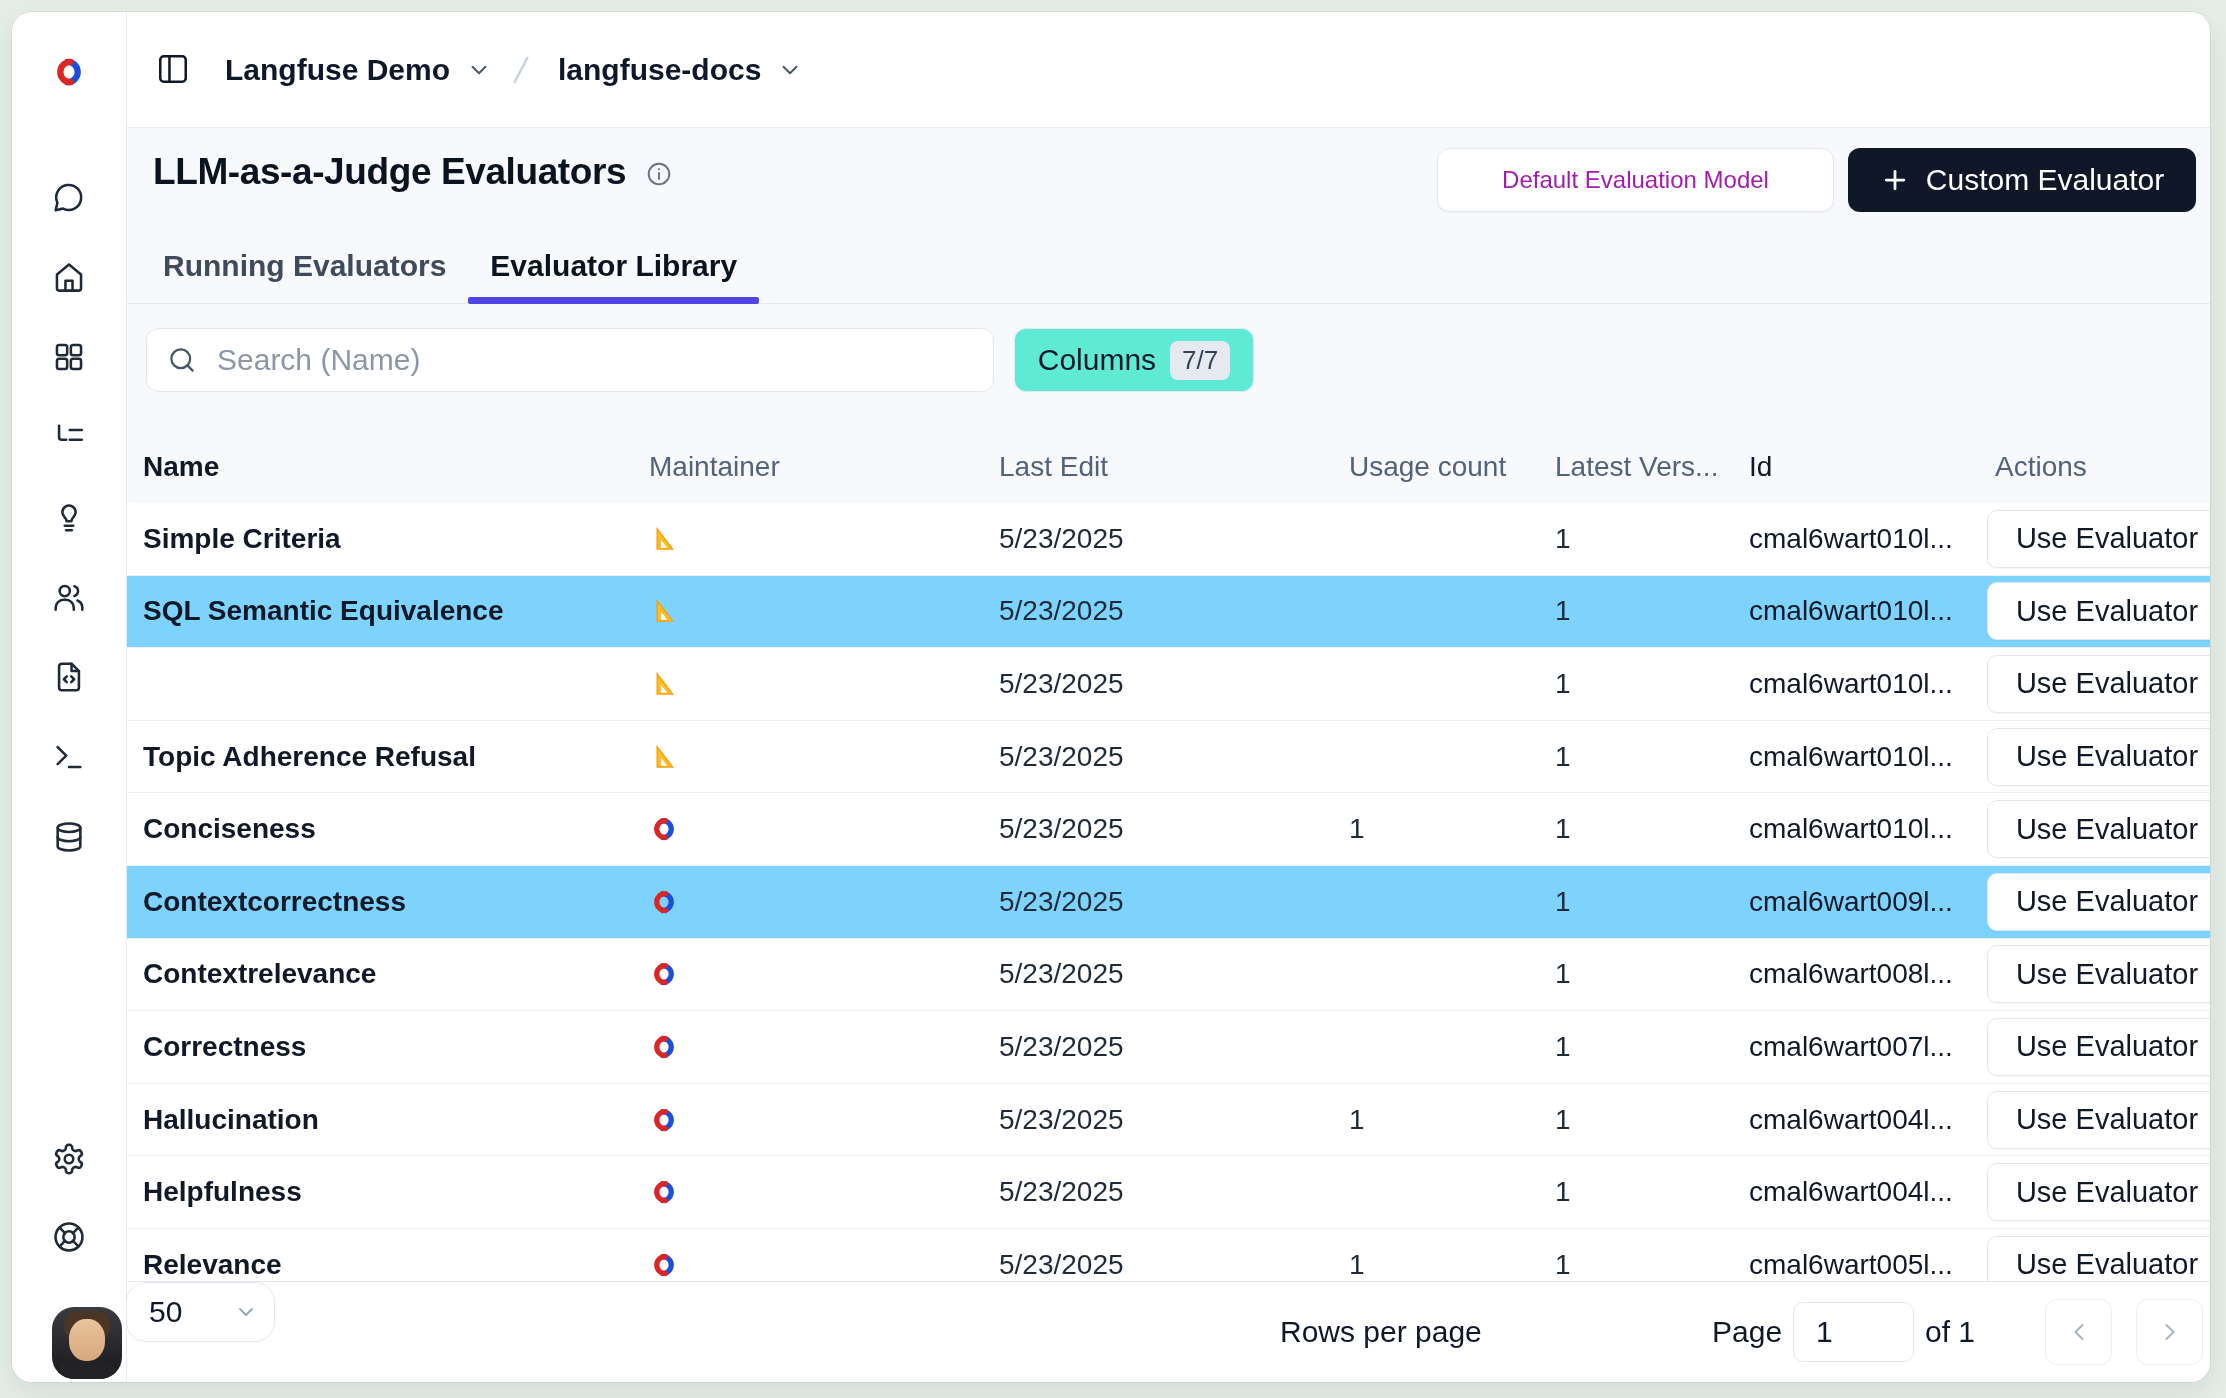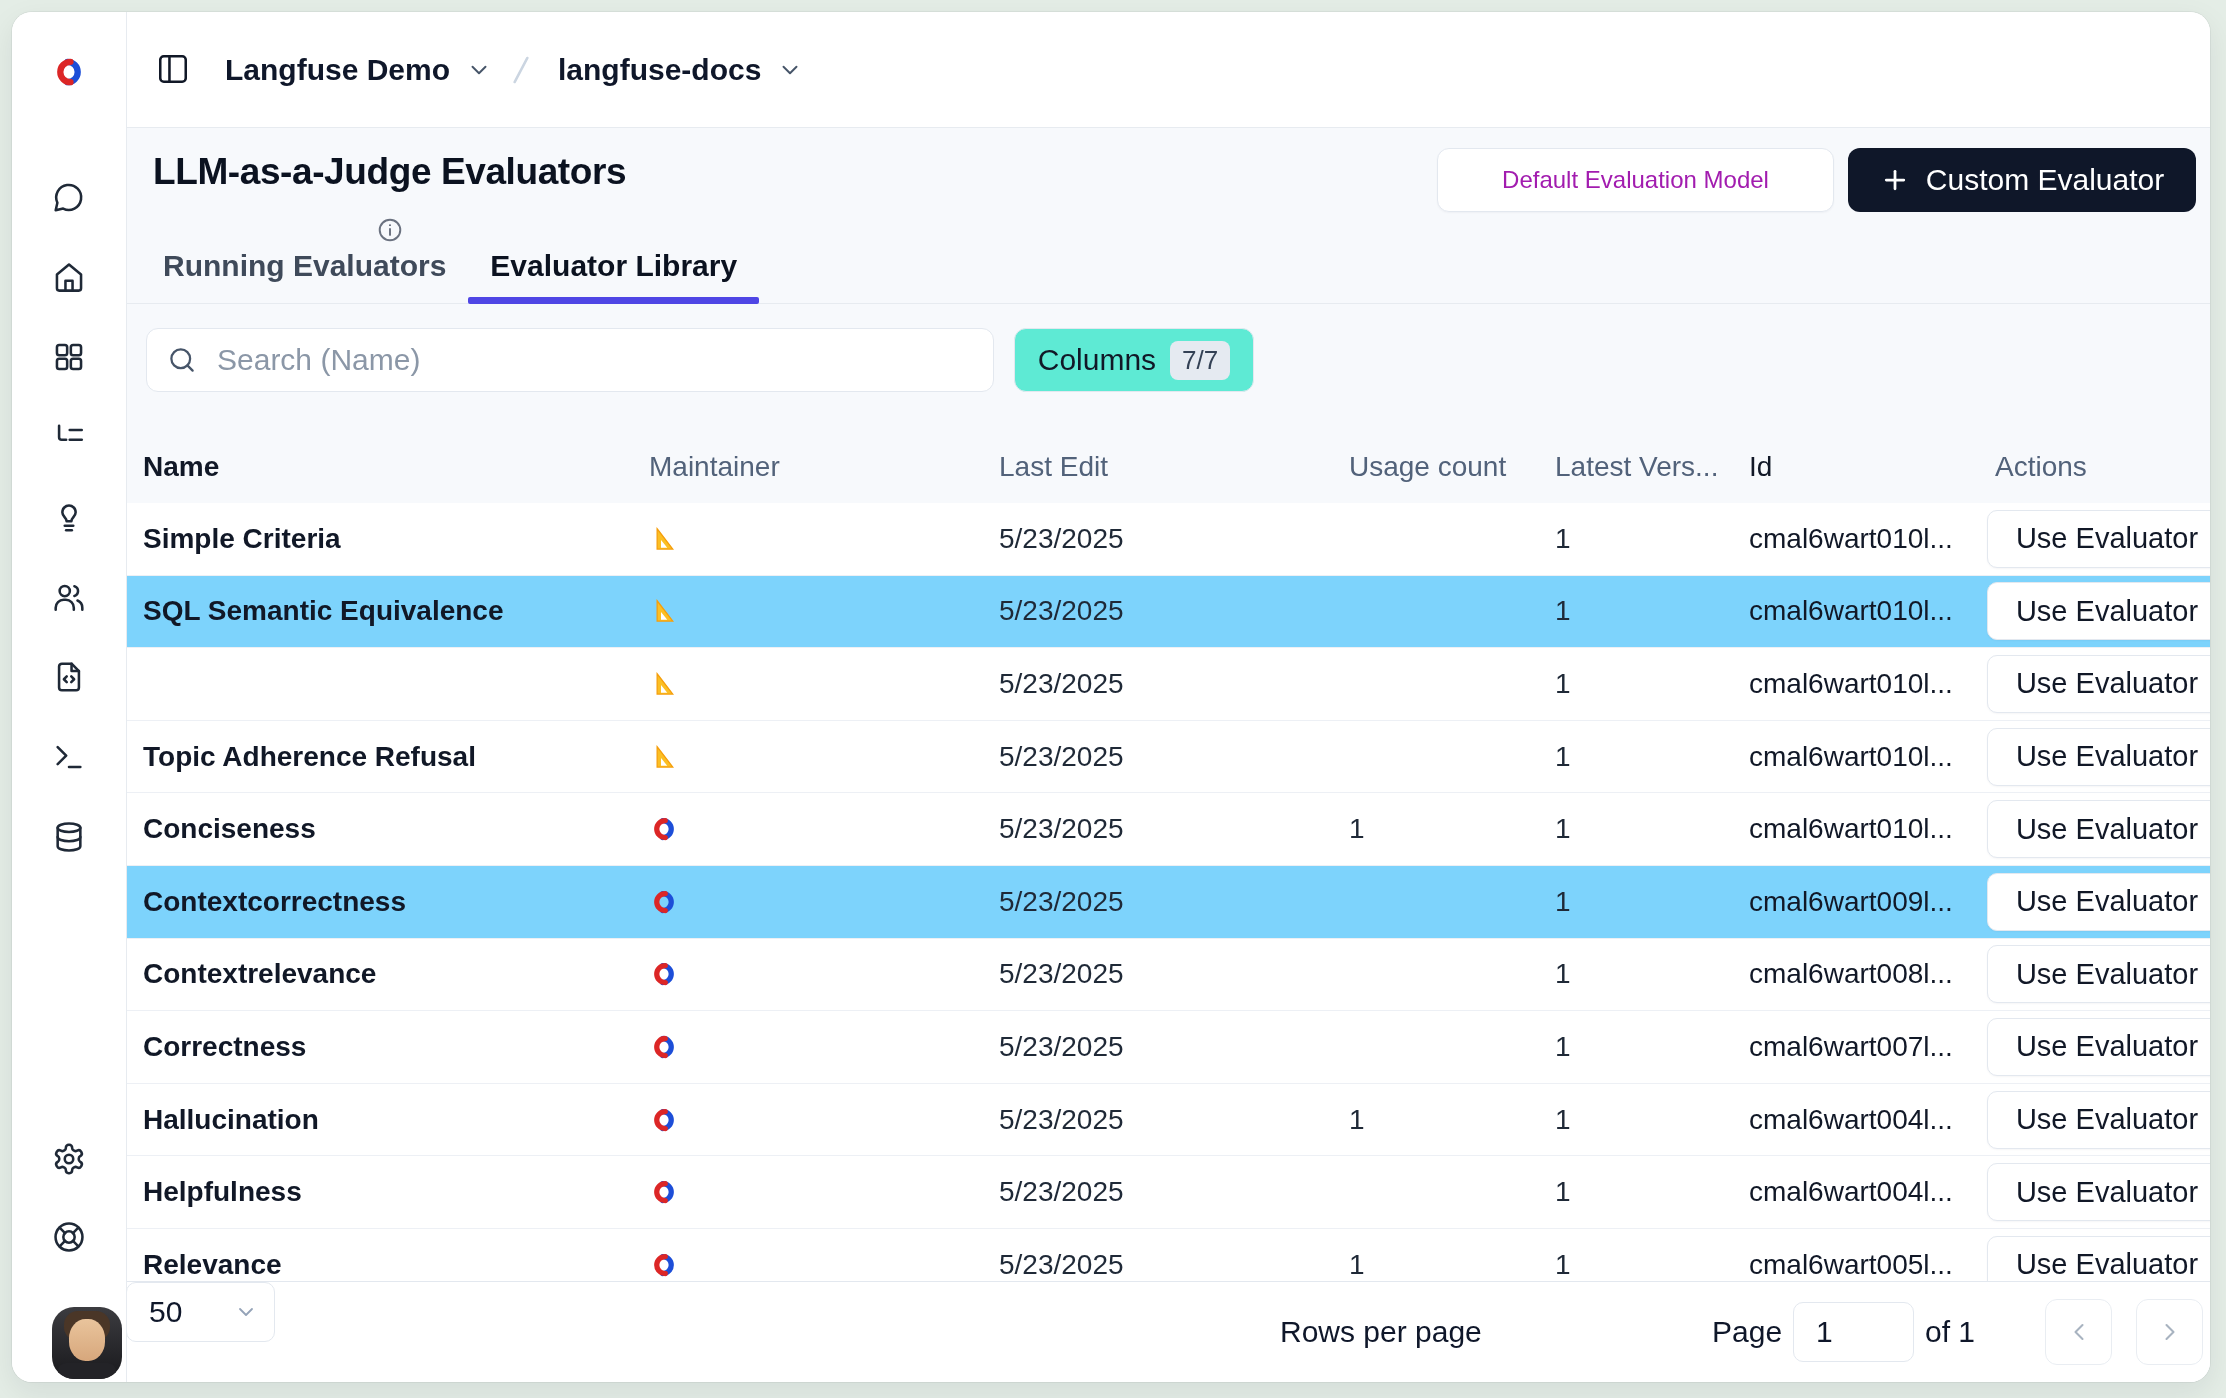--- a/index.html
+++ b/index.html
@@ -26,21 +26,21 @@
   .crumb{position:absolute;top:0;height:115px;display:flex;align-items:center;font-size:30px;font-weight:600;color:#0f172a;}
   .crumb-org{left:99px;}
   .crumb-project{left:432px;}
   .crumb .chev{width:26px;height:26px;margin-left:16px;color:#475569;}
   .crumb-slash{position:absolute;left:378px;top:0;height:115px;display:flex;align-items:center;color:#cbd5e1;}
   .crumb-slash svg{width:34px;height:34px;}
 
   
   .content{position:absolute;left:114px;top:115px;right:0;bottom:0;background:#f7f9fc;}
 
-  .page-title{position:absolute;left:27px;top:24px;display:flex;align-items:center;gap:20px;flex-direction:column;}
+  .page-title{position:absolute;left:27px;top:24px;display:flex;align-items:center;gap:20px;}
   .page-title h1{margin:0;font-size:37px;font-weight:700;color:#0b1220;letter-spacing:-.4px;}
   .info-ic{width:26px;height:26px;color:#6b7280;margin-top:4px;}
 
   .btn{box-sizing:border-box;display:flex;align-items:center;justify-content:center;border-radius:12px;cursor:pointer;}
   .btn-default{position:absolute;left:1311px;top:21px;width:397px;height:64px;background:#fff;border:1px solid #e3e8ef;
                font-size:24px;font-weight:500;color:#a21caf;box-shadow:0 1px 2px rgba(15,23,42,.04);}
   .btn-dark{position:absolute;left:1722px;top:21px;width:348px;height:64px;background:#0f1729;color:#fff;
             font-size:30px;font-weight:500;gap:16px;}
   .btn-dark .plus{width:30px;height:30px;}
 
@@ -76,21 +76,21 @@
   .c-id{left:1623px;font-weight:500;color:#111827;}
   .c-act{left:1861px;}
   .use-btn{box-sizing:border-box;width:240px;height:58px;background:#fff;border:1px solid #e3e8ef;border-radius:10px;
            display:flex;align-items:center;justify-content:center;font-family:inherit;font-size:29px;font-weight:500;color:#111827;
            box-shadow:0 1px 2px rgba(15,23,42,.04);cursor:pointer;}
 
   
   .tfoot{position:absolute;left:0;right:0;bottom:0;height:100px;background:#fff;border-top:1px solid #e3e8ef;}
   .f-item{position:absolute;top:0;height:100px;display:flex;align-items:center;font-size:30px;font-weight:500;color:#0f172a;white-space:nowrap;}
   .f-label-rpp{left:1154px;}
-  .f-select{left:1381px;top:20px;height:60px;width:149px;box-sizing:border-box;background:#fff;border:1px solid #e3e8ef;border-radius:10px;
+  .f-select{left:1381px;top:20px;height:60px;width:149px;box-sizing:border-box;background:#fff;border:1px solid #e3e8ef;border-radius:20px;
             display:flex;align-items:center;justify-content:space-between;padding:0 16px 0 22px;cursor:pointer;}
   .f-select .chev{width:24px;height:24px;color:#94a3b8;}
   .f-select .val{font-size:30px;font-weight:500;color:#0f172a;}
   .f-page-label{left:1586px;}
   .f-page-input{left:1667px;top:20px;position:absolute;width:121px;height:60px;box-sizing:border-box;border:1px solid #e3e8ef;
                 border-radius:10px;background:#fff;font-family:inherit;font-size:30px;font-weight:500;color:#0f172a;padding:0 0 0 22px;outline:none;}
   .f-of{left:1799px;}
   .pg-btn{position:absolute;top:17px;width:67px;height:66px;box-sizing:border-box;background:#fff;border:1px solid #e9edf2;border-radius:12px;
           display:flex;align-items:center;justify-content:center;color:#a8b3c0;}
   .pg-prev{left:1919px;}

